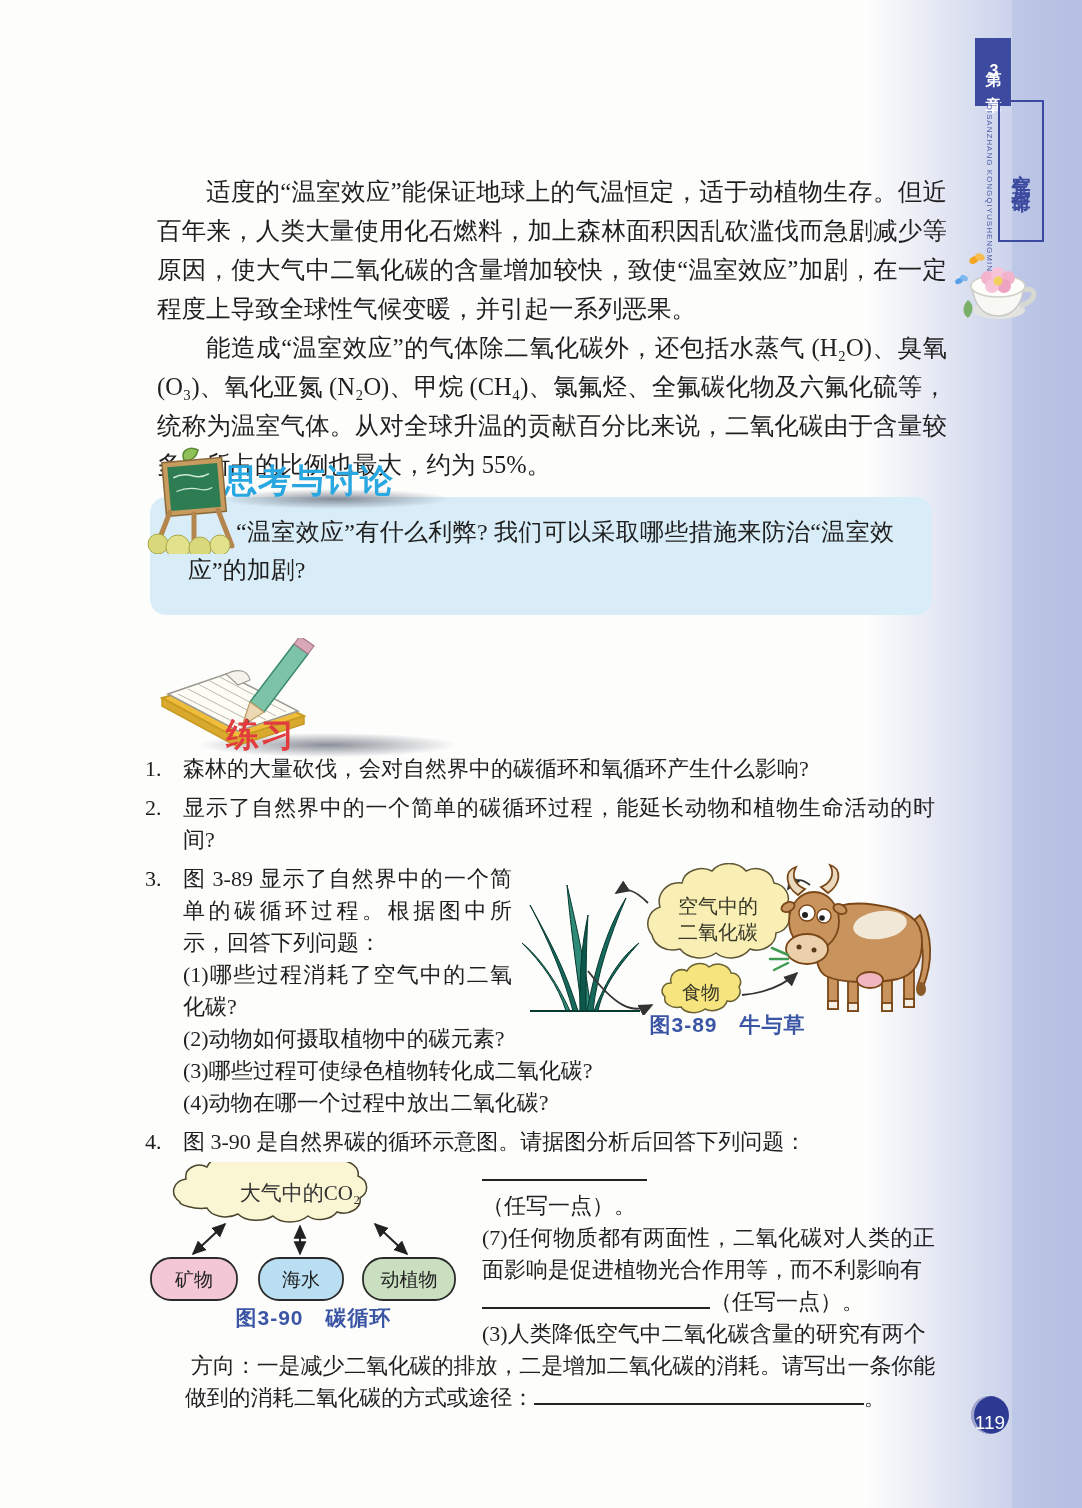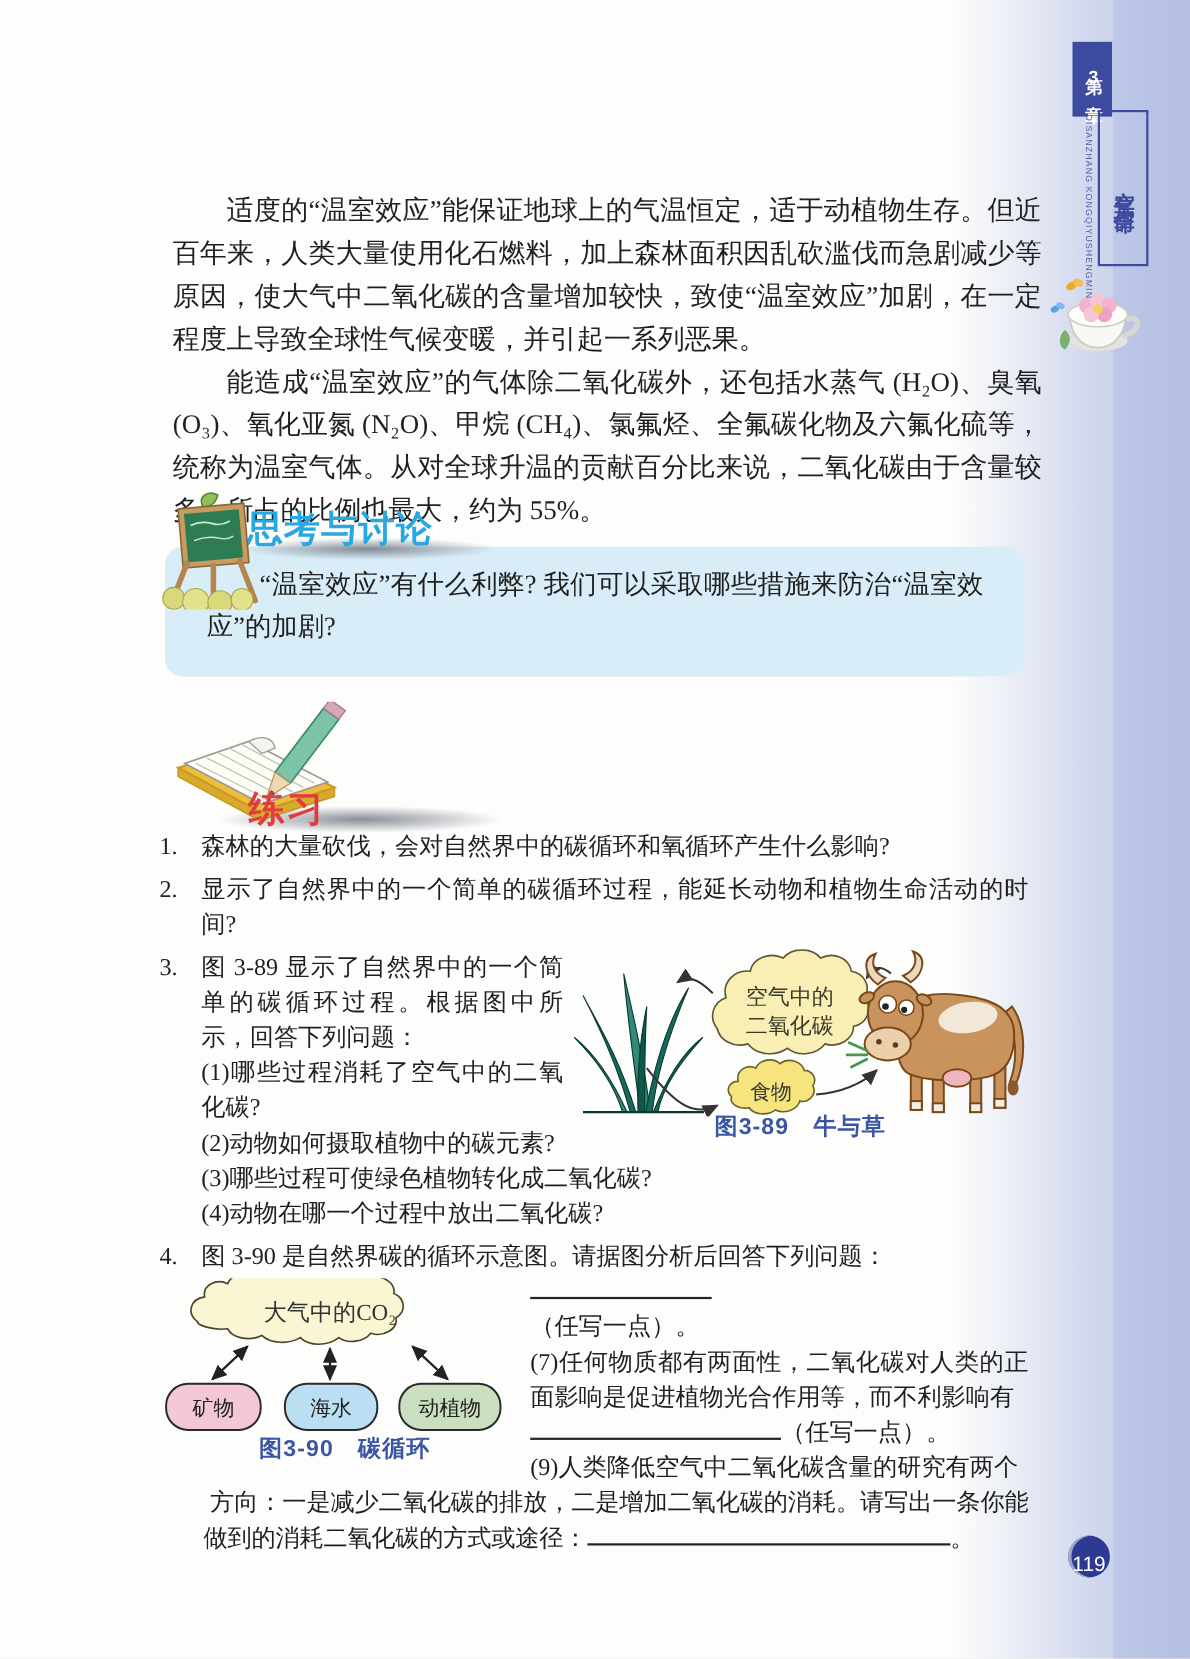--- a/index.html
+++ b/index.html
@@ -272,21 +272,21 @@
             <text x="49" y="124" text-anchor="middle" font-size="19" fill="#222">矿物</text>
             <text x="156" y="124" text-anchor="middle" font-size="19" fill="#222">海水</text>
             <text x="264" y="124" text-anchor="middle" font-size="19" fill="#222">动植物</text>
           </svg>
           <div class="caption cap90">图3-90　碳循环</div>
         </div>
         <p><span class="blank b1"></span></p>
         <p>（任写一点）。</p>
         <p>(7)任何物质都有两面性，二氧化碳对人类的正面影响是促进植物光合作用等，而不利影响有</p>
         <p><span class="blank b2"></span><span>（任写一点）。</span></p>
-        <p>(9)人类降低空气中二氧化碳含量的研究有两个</p>
+        <p>(3)人类降低空气中二氧化碳含量的研究有两个</p>
         <p class="q4tail"><span>方向：一是减少二氧化碳的排放，二是增加二氧化碳的消耗。请写出一条你能做到的消耗二氧化碳的方式或途径：</span><span class="blank b3"></span><span>。</span></p>
       </div>
     </div>
   </div>
 
   <div class="page-num">
       <span>119</span>
     </div>
 </div>
 

